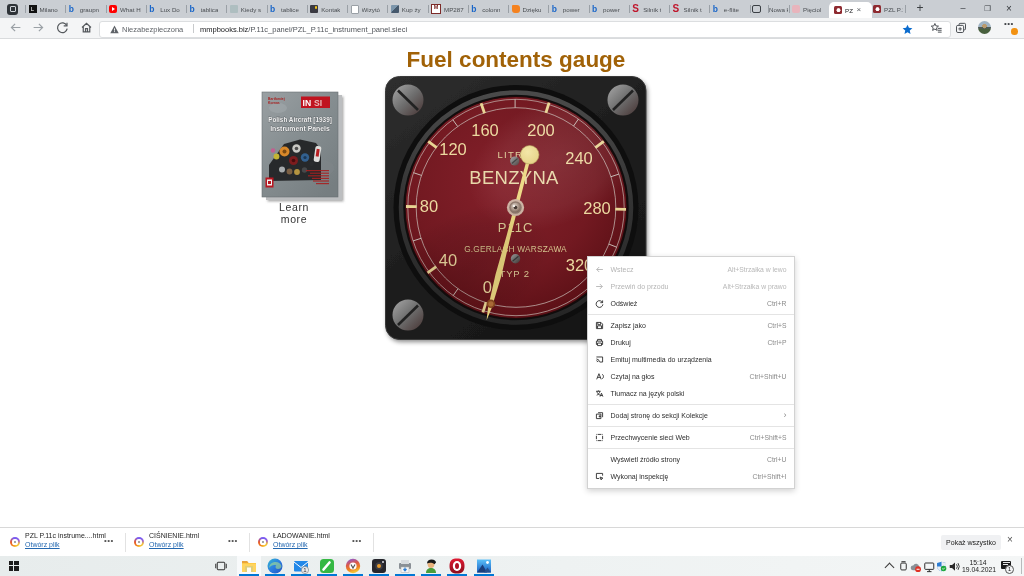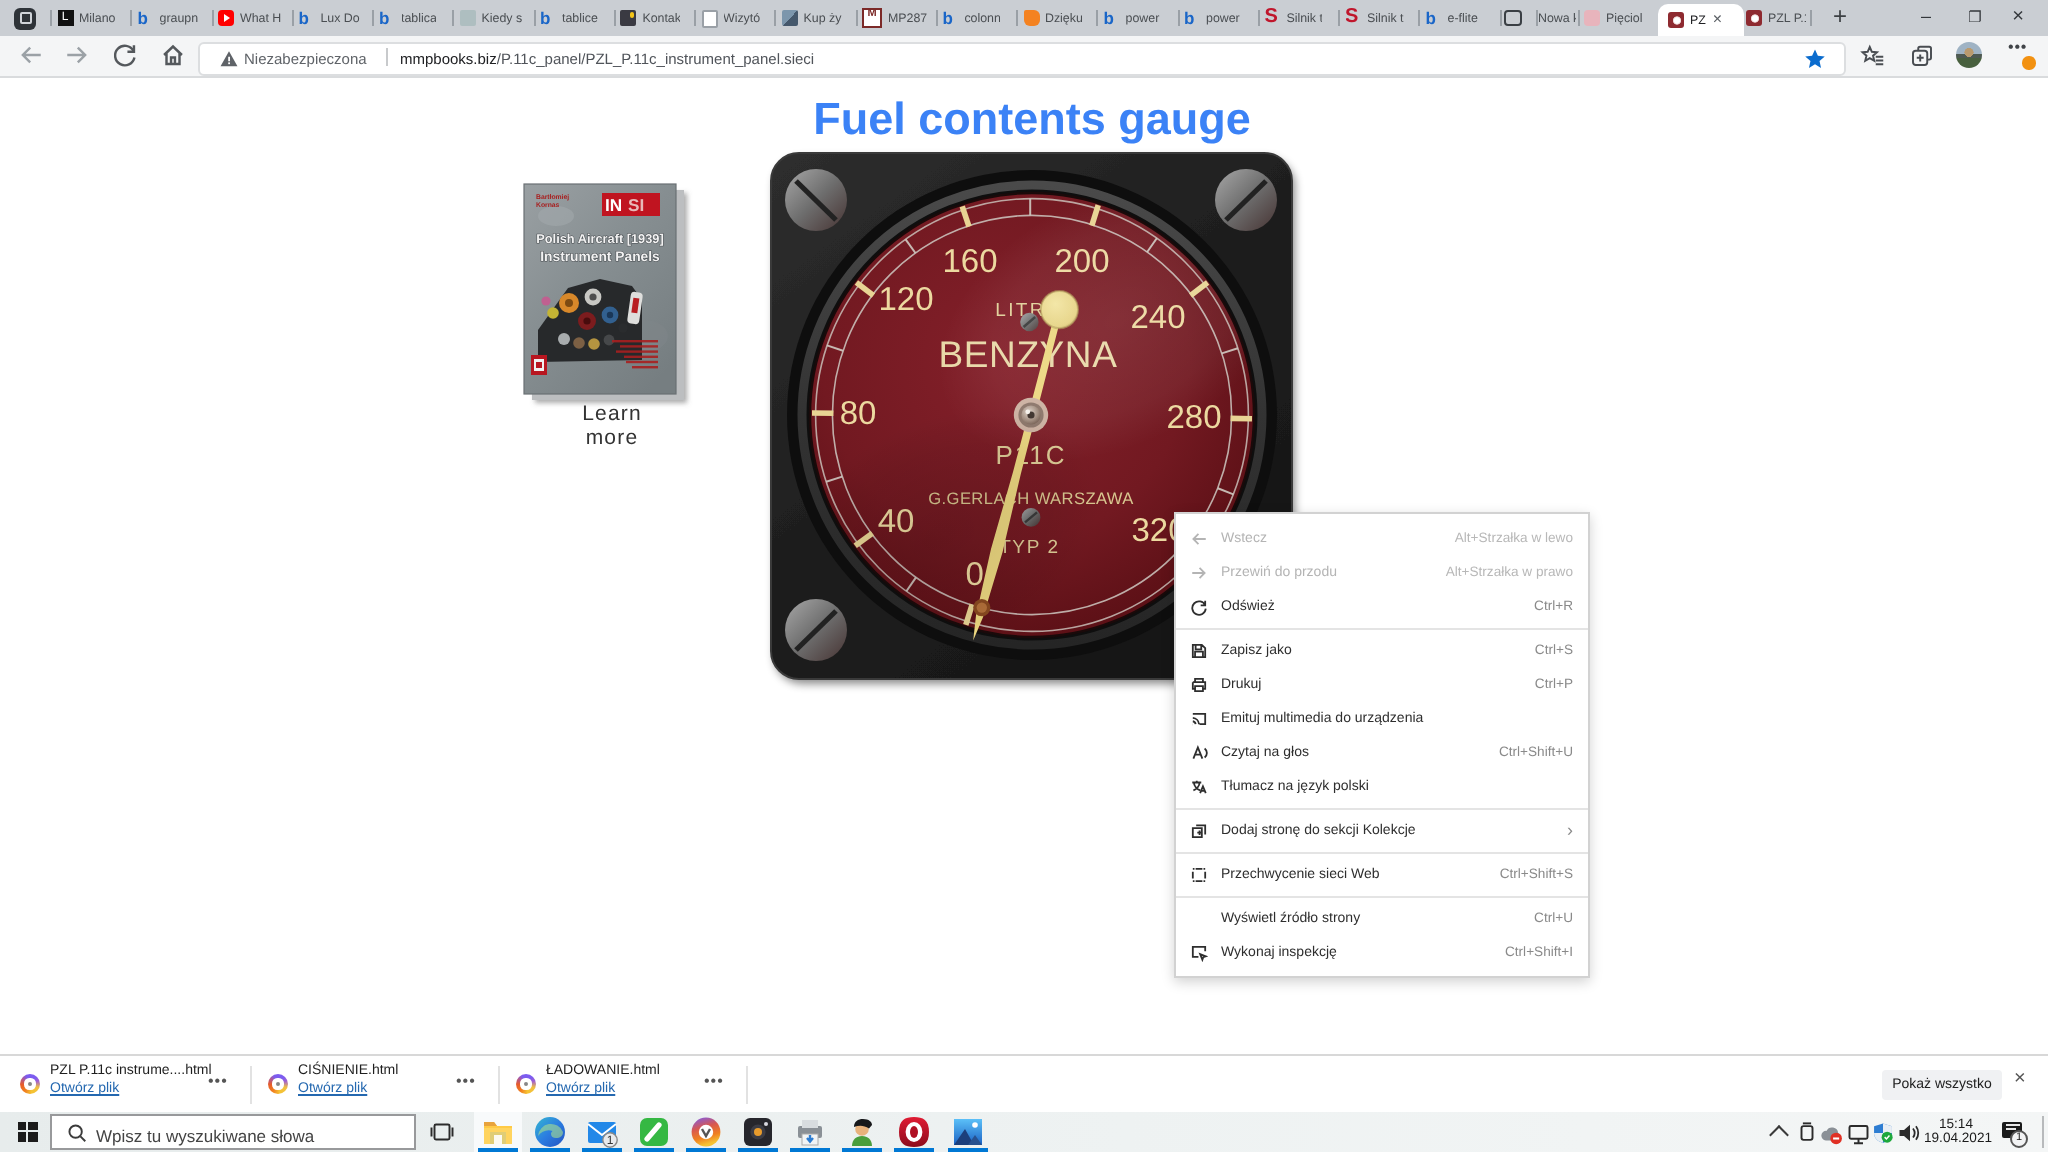--- a/index.html
+++ b/index.html
@@ -6,21 +6,21 @@
 .screen{position:relative;width:1024px;height:576px;overflow:hidden;}
 .tabstrip{position:absolute;left:0;top:0;width:1024px;height:18px;background:#caced3;}
 .tab{position:absolute;top:3px;height:12px;display:flex;align-items:center;overflow:hidden;}
 .fv{display:inline-block;width:8px;height:8px;flex:0 0 auto;}
 .tl{margin-left:3px;font-size:6.2px;color:#4a4e52;white-space:nowrap;overflow:hidden;}
 .tsep{position:absolute;top:5px;width:1px;height:8px;background:#9aa0a6;}
 .atab{position:absolute;left:829px;top:2px;width:43px;height:16px;background:#fff;border-radius:5px 5px 0 0;display:flex;align-items:center;}
 .wc{position:absolute;top:1px;width:16px;height:15px;color:#33373b;font-size:9px;line-height:15px;text-align:center;}
 .toolbar{position:absolute;left:0;top:18px;width:1024px;height:20px;background:#f4f5f6;border-bottom:1px solid #d9dbdd;}
 .tbi{position:absolute;top:3px;}
-.abar{position:absolute;left:99px;top:2.5px;width:822px;height:15px;background:#fff;border:0.8px solid #dcdee0;border-radius:3px;}
+.abar{position:absolute;left:99px;top:2.5px;width:822px;height:15px;background:#fff;border:0.8px solid #dcdee0;border-radius:3px;padding-left:28px;}
 .page{position:absolute;left:0;top:39px;width:1024px;height:488px;background:#fff;}
 .cmenu{position:absolute;left:586.5px;top:256px;width:206px;background:#fff;border:1px solid #d2d2d2;box-shadow:0 2px 6px rgba(0,0,0,0.18);padding:3.5px 0;}
 .mrow{height:17px;display:flex;align-items:center;color:#2e2e2e;}
 .mdis{color:#b4b4b4;}
 .mic{width:9px;margin-left:7px;display:flex;align-items:center;}
 .mlb{margin-left:7px;font-size:7px;white-space:nowrap;}
 .msh{margin-left:auto;margin-right:7px;font-size:6.8px;color:#8a8a8a;white-space:nowrap;}
 .mdis .msh{color:#b8b8b8;}
 .msep{height:1px;background:#e4e4e4;margin:2px 0;}
 .dlbar{position:absolute;left:0;top:527px;width:1024px;height:29px;background:#fff;border-top:1px solid #d8d8d8;}
@@ -199,21 +199,21 @@
         <path d="M4.5 9.2 h4.6 M6.8 7 v4.6"></path>
       </svg>
 <span class="tbi" style="left:978px;top:2.5px;width:13px;height:13px;border-radius:50%;background:
 radial-gradient(circle at 50% 40%, #b99a6e 0 22%, rgba(0,0,0,0) 23%),
 linear-gradient(180deg,#9fb3c4 0 48%, #4e5a52 48% 62%, #48603e 62%);"></span>
 <span class="tbi" style="left:1004px;top:0.5px;font-size:8px;color:#404448;letter-spacing:0.4px;">•••</span>
 <span class="tbi" style="left:1011px;top:10px;width:6.5px;height:6.5px;background:#f29111;border-radius:50%;"></span>
 </div>
 
 <div class="page"></div>
-<div style="position:absolute;left:516px;top:46.5px;transform:translateX(-50%);font-size:22.5px;font-weight:bold;color:#3b82f6;white-space:nowrap;">Fuel contents gauge</div>
+<div style="position:absolute;left:516px;top:46.5px;transform:translateX(-50%);font-size:22.5px;font-weight:bold;color:#a16207;white-space:nowrap;">Fuel contents gauge</div>
 <svg style="position:absolute;left:256px;top:86px;" width="92" height="122" viewBox="256 86 92 122">
 <defs>
 <linearGradient id="cov" x1="0" y1="0" x2="0.8" y2="1">
 <stop offset="0" stop-color="#9aa0a3"></stop>
           <stop offset="0.45" stop-color="#878f92"></stop>
           <stop offset="1" stop-color="#767e81"></stop>
 </linearGradient>
 <filter id="bsh" x="-10%" y="-10%" width="125%" height="125%">
 <feDropShadow dx="1.5" dy="1.5" stdDeviation="1.2" flood-color="#666" flood-opacity="0.55"></feDropShadow>
 </filter>
@@ -253,21 +253,21 @@
 <rect x="268" y="181" width="3" height="3" fill="#b81620"></rect>
 <g fill="#a82020" opacity="0.9">
 <rect x="306" y="170" width="23" height="1.2"></rect>
 <rect x="310" y="172.6" width="19" height="1.2"></rect>
 <rect x="308" y="175.2" width="21" height="1.2"></rect>
 <rect x="312" y="177.8" width="17" height="1.2"></rect>
 <rect x="313" y="180.4" width="16" height="1.2"></rect>
 <rect x="316" y="183" width="13" height="1.2"></rect>
 </g>
 </svg>
-<div style="position:absolute;left:306px;top:200.5px;transform:translateX(-50%);text-align:center;font-size:10.5px;line-height:12px;color:#333;letter-spacing:0.6px;">Learn<br>more</div>
+<div style="position:absolute;left:294px;top:200.5px;transform:translateX(-50%);text-align:center;font-size:10.5px;line-height:12px;color:#333;letter-spacing:0.6px;">Learn<br>more</div>
 <svg id="gauge" style="position:absolute;left:372px;top:62px;" width="290" height="292" viewBox="372 62 290 292">
 <defs>
 <linearGradient id="bez" x1="0" y1="0" x2="0.7" y2="1">
 <stop offset="0" stop-color="#2e2e2e"></stop>
           <stop offset="0.5" stop-color="#1f1f1f"></stop>
           <stop offset="1" stop-color="#161616"></stop>
 </linearGradient>
 <radialGradient id="face" cx="0.44" cy="0.38" r="0.75">
 <stop offset="0" stop-color="#84202a"></stop>
           <stop offset="0.55" stop-color="#721921"></stop>
@@ -530,27 +530,20 @@
 <span style="position:absolute;left:941px;top:6.5px;width:60px;height:15px;background:#f0f1f3;border-radius:2px;font-size:7px;color:#202020;text-align:center;line-height:15px;">Pokaż wszystko</span>
 <span style="position:absolute;left:1007px;top:6px;font-size:10px;color:#555;">×</span>
 </div>
 <div class="taskbar">
 <span style="position:absolute;left:8.5px;top:4.5px;width:10px;height:10px;">
 <span style="position:absolute;left:0;top:0;width:4.6px;height:4.6px;background:#1c1c1c;"></span>
 <span style="position:absolute;right:0;top:0;width:4.6px;height:4.6px;background:#1c1c1c;"></span>
 <span style="position:absolute;left:0;bottom:0;width:4.6px;height:4.6px;background:#1c1c1c;"></span>
 <span style="position:absolute;right:0;bottom:0;width:4.6px;height:4.6px;background:#1c1c1c;"></span>
 </span>
-<span style="position:absolute;left:25px;top:1px;width:183px;height:18px;background:#fff;border:1px solid #98999b;box-sizing:border-box;">
-<svg style="position:absolute;left:7px;top:3px;" width="11" height="11" viewBox="0 0 16 16" fill="none" stroke="#3b3b3b" stroke-width="1.4">
-          <circle cx="7" cy="7" r="4.5"></circle>
-          <path d="M10.5 10.5 L14 14"></path>
-        </svg>
-<span style="position:absolute;left:22px;top:4.5px;font-size:8.5px;color:#444;">Wpisz tu wyszukiwane słowa</span>
-</span>
 <svg style="position:absolute;left:215px;top:4px;" width="12" height="12" viewBox="0 0 16 16" fill="none" stroke="#2b2b2b" stroke-width="1.3">
         <rect x="3" y="3" width="10" height="10" rx="1"></rect>
         <path d="M1 5 v6 M15 5 v6"></path>
       </svg>
 <span style="position:absolute;left:237px;top:0;width:24px;height:20px;background:#f8fafb;"></span>
       <span style="position:absolute;left:241px;top:2px;width:16px;height:16px;"><svg width="16" height="16" viewBox="0 0 16 16">
           <path d="M1 3 h5 l1.5 2 H15 v9 H1 z" fill="#ffca45"></path>
           <path d="M1 3 h5 l1.5 2 H1 z" fill="#e8a33d"></path>
           <rect x="4" y="8" width="8" height="6" fill="#3398dd"></rect>
           <path d="M1 6 h14 v8 H1 z" fill="#ffd664" opacity="0.85"></path>

